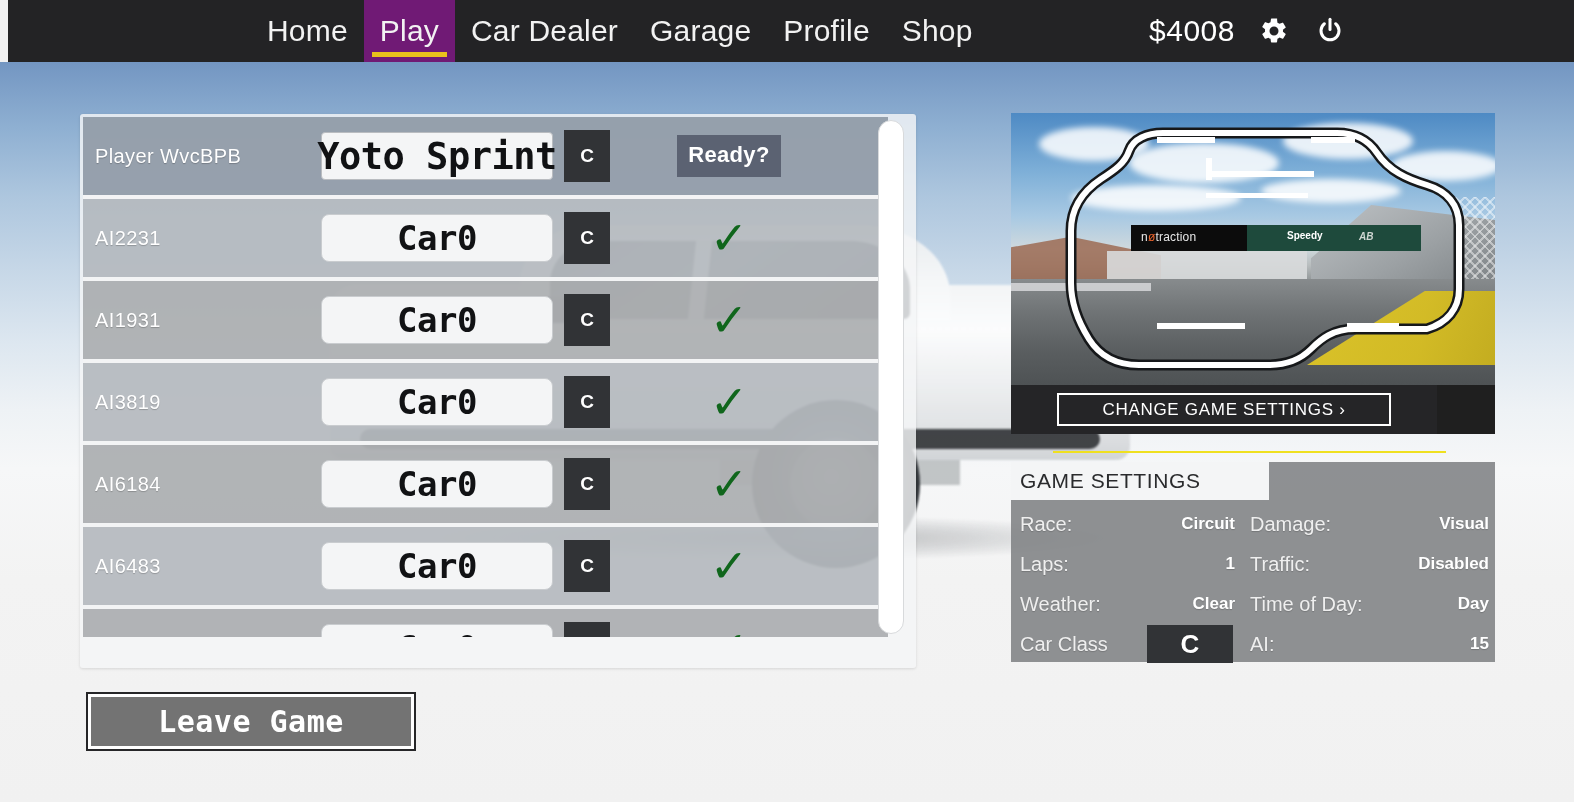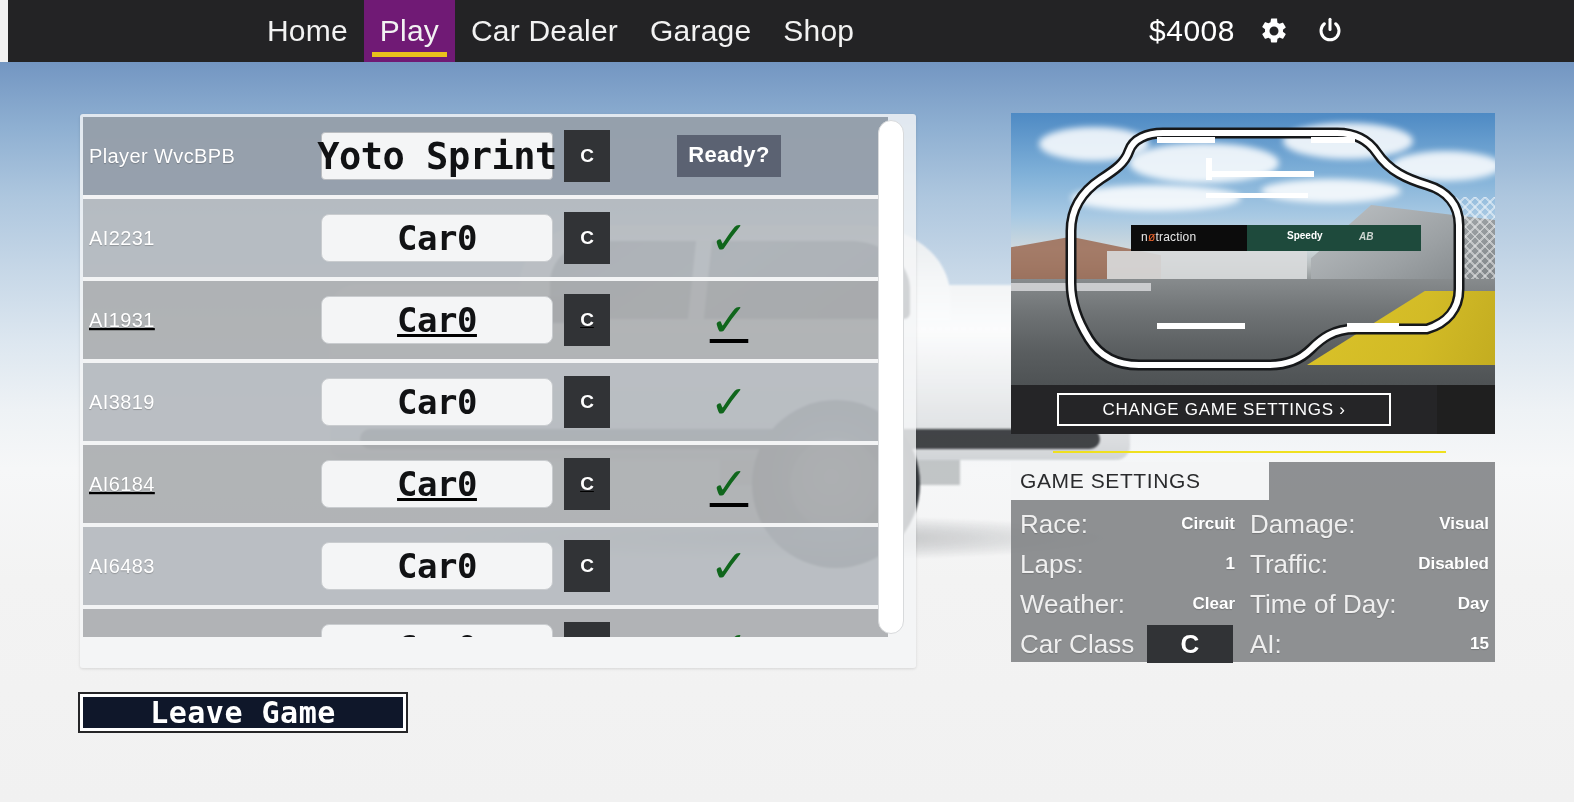--- a/index.html
+++ b/index.html
@@ -197,25 +197,25 @@
   .row {
     position: relative;
     height: 82px;
     margin-bottom: 0;
     display: flex;
     align-items: center;
     border-bottom: 4px solid #f3f4f5;
   }
   .row.player   { background: rgba(130,141,155,0.80); }
   .row.ai-light { background: rgba(150,156,163,0.62); }
-  .row.ai-dark  { background: rgba(151,154,157,0.72); text-decoration: underline; }
+  .row.ai-dark  { background: rgba(151,154,157,0.72); }
 
   .row-name {
     width: 238px;
-    padding-left: 6px;
+    padding-left: 12px;
     color: #ffffff;
     font-size: 20px;
     letter-spacing: .4px;
     text-shadow: 0 1px 1px rgba(0,0,0,.22);
     white-space: nowrap;
     overflow: hidden;
   }
 
   .car-field {
     width: 232px;
@@ -283,23 +283,23 @@
     width: 26px; height: 514px;
     background: #ffffff;
     border: 1px solid #d8dadc;
     border-radius: 14px;
     cursor: pointer;
     z-index: 5;
   }
 
   .leave-btn {
     position: absolute;
-    left: 80px; top: 694px;
-    width: 326px; height: 37px;
-    background: #0f172a;
+    left: 88px; top: 694px;
+    width: 326px; height: 55px;
+    background: #737373;
     border: 3px solid #ffffff;
     outline: 2px solid #262628;
     display: flex;
     align-items: center;
     justify-content: center;
     color: #ffffff;
     font-family: "DejaVu Sans Mono", monospace;
     font-size: 30px;
     font-weight: bold;
     letter-spacing: .5px;
@@ -479,21 +479,21 @@
   .settings-grid {
     position: absolute;
     left: 0; top: 42px;
     width: 484px;
     display: grid;
     grid-template-columns: 128px 102px 132px 122px;
     row-gap: 0;
   }
   .s-label {
     color: #efefef;
-    font-size: 26px;
+    font-size: 20px;
     line-height: 40px;
     padding-left: 9px;
     white-space: nowrap;
     text-shadow: 0 1px 1px rgba(0,0,0,.18);
   }
   .s-value {
     color: #ffffff;
     font-size: 17px;
     font-weight: bold;
     line-height: 40px;
@@ -537,20 +537,21 @@
     <div class="wheel"></div>
     <div class="shadow"></div>
   </div>
 
   <div class="topbar">
     <div class="nav" id="nav-list">
         <div class="nav-item">Home</div>
         <div class="nav-item active">Play</div>
         <div class="nav-item">Car Dealer</div>
         <div class="nav-item">Garage</div>
+        <div class="nav-item">Profile</div>
         <div class="nav-item">Shop</div>
       </div>
 
     <div class="topright">
       <div class="money">$4008</div>
 
       <div class="icon-btn">
         <svg width="30" height="30" viewBox="0 0 24 24" aria-hidden="true">
           <path fill="#ffffff" d="M19.14 12.94a7.07 7.07 0 0 0 .06-.94 7.07 7.07 0 0 0-.06-.94l2.03-1.58a.48.48 0 0 0 .12-.61l-1.92-3.32a.48.48 0 0 0-.58-.22l-2.39.96a7.02 7.02 0 0 0-1.62-.94l-.36-2.54A.47.47 0 0 0 13.95 2h-3.9a.47.47 0 0 0-.47.4l-.36 2.54c-.59.24-1.13.56-1.62.94l-2.39-.96a.48.48 0 0 0-.58.22L2.71 8.46a.48.48 0 0 0 .12.61l2.03 1.58c-.04.31-.06.62-.06.94s.02.63.06.94l-2.03 1.58a.48.48 0 0 0-.12.61l1.92 3.32c.12.22.38.3.58.22l2.39-.96c.49.38 1.03.7 1.62.94l.36 2.54c.04.23.24.4.47.4h3.9c.23 0 .43-.17.47-.4l.36-2.54c.59-.24 1.13-.56 1.62-.94l2.39.96c.2.08.46 0 .58-.22l1.92-3.32a.48.48 0 0 0-.12-.61l-2.03-1.58ZM12 15.6A3.6 3.6 0 1 1 15.6 12 3.6 3.6 0 0 1 12 15.6Z"></path>
         </svg>

